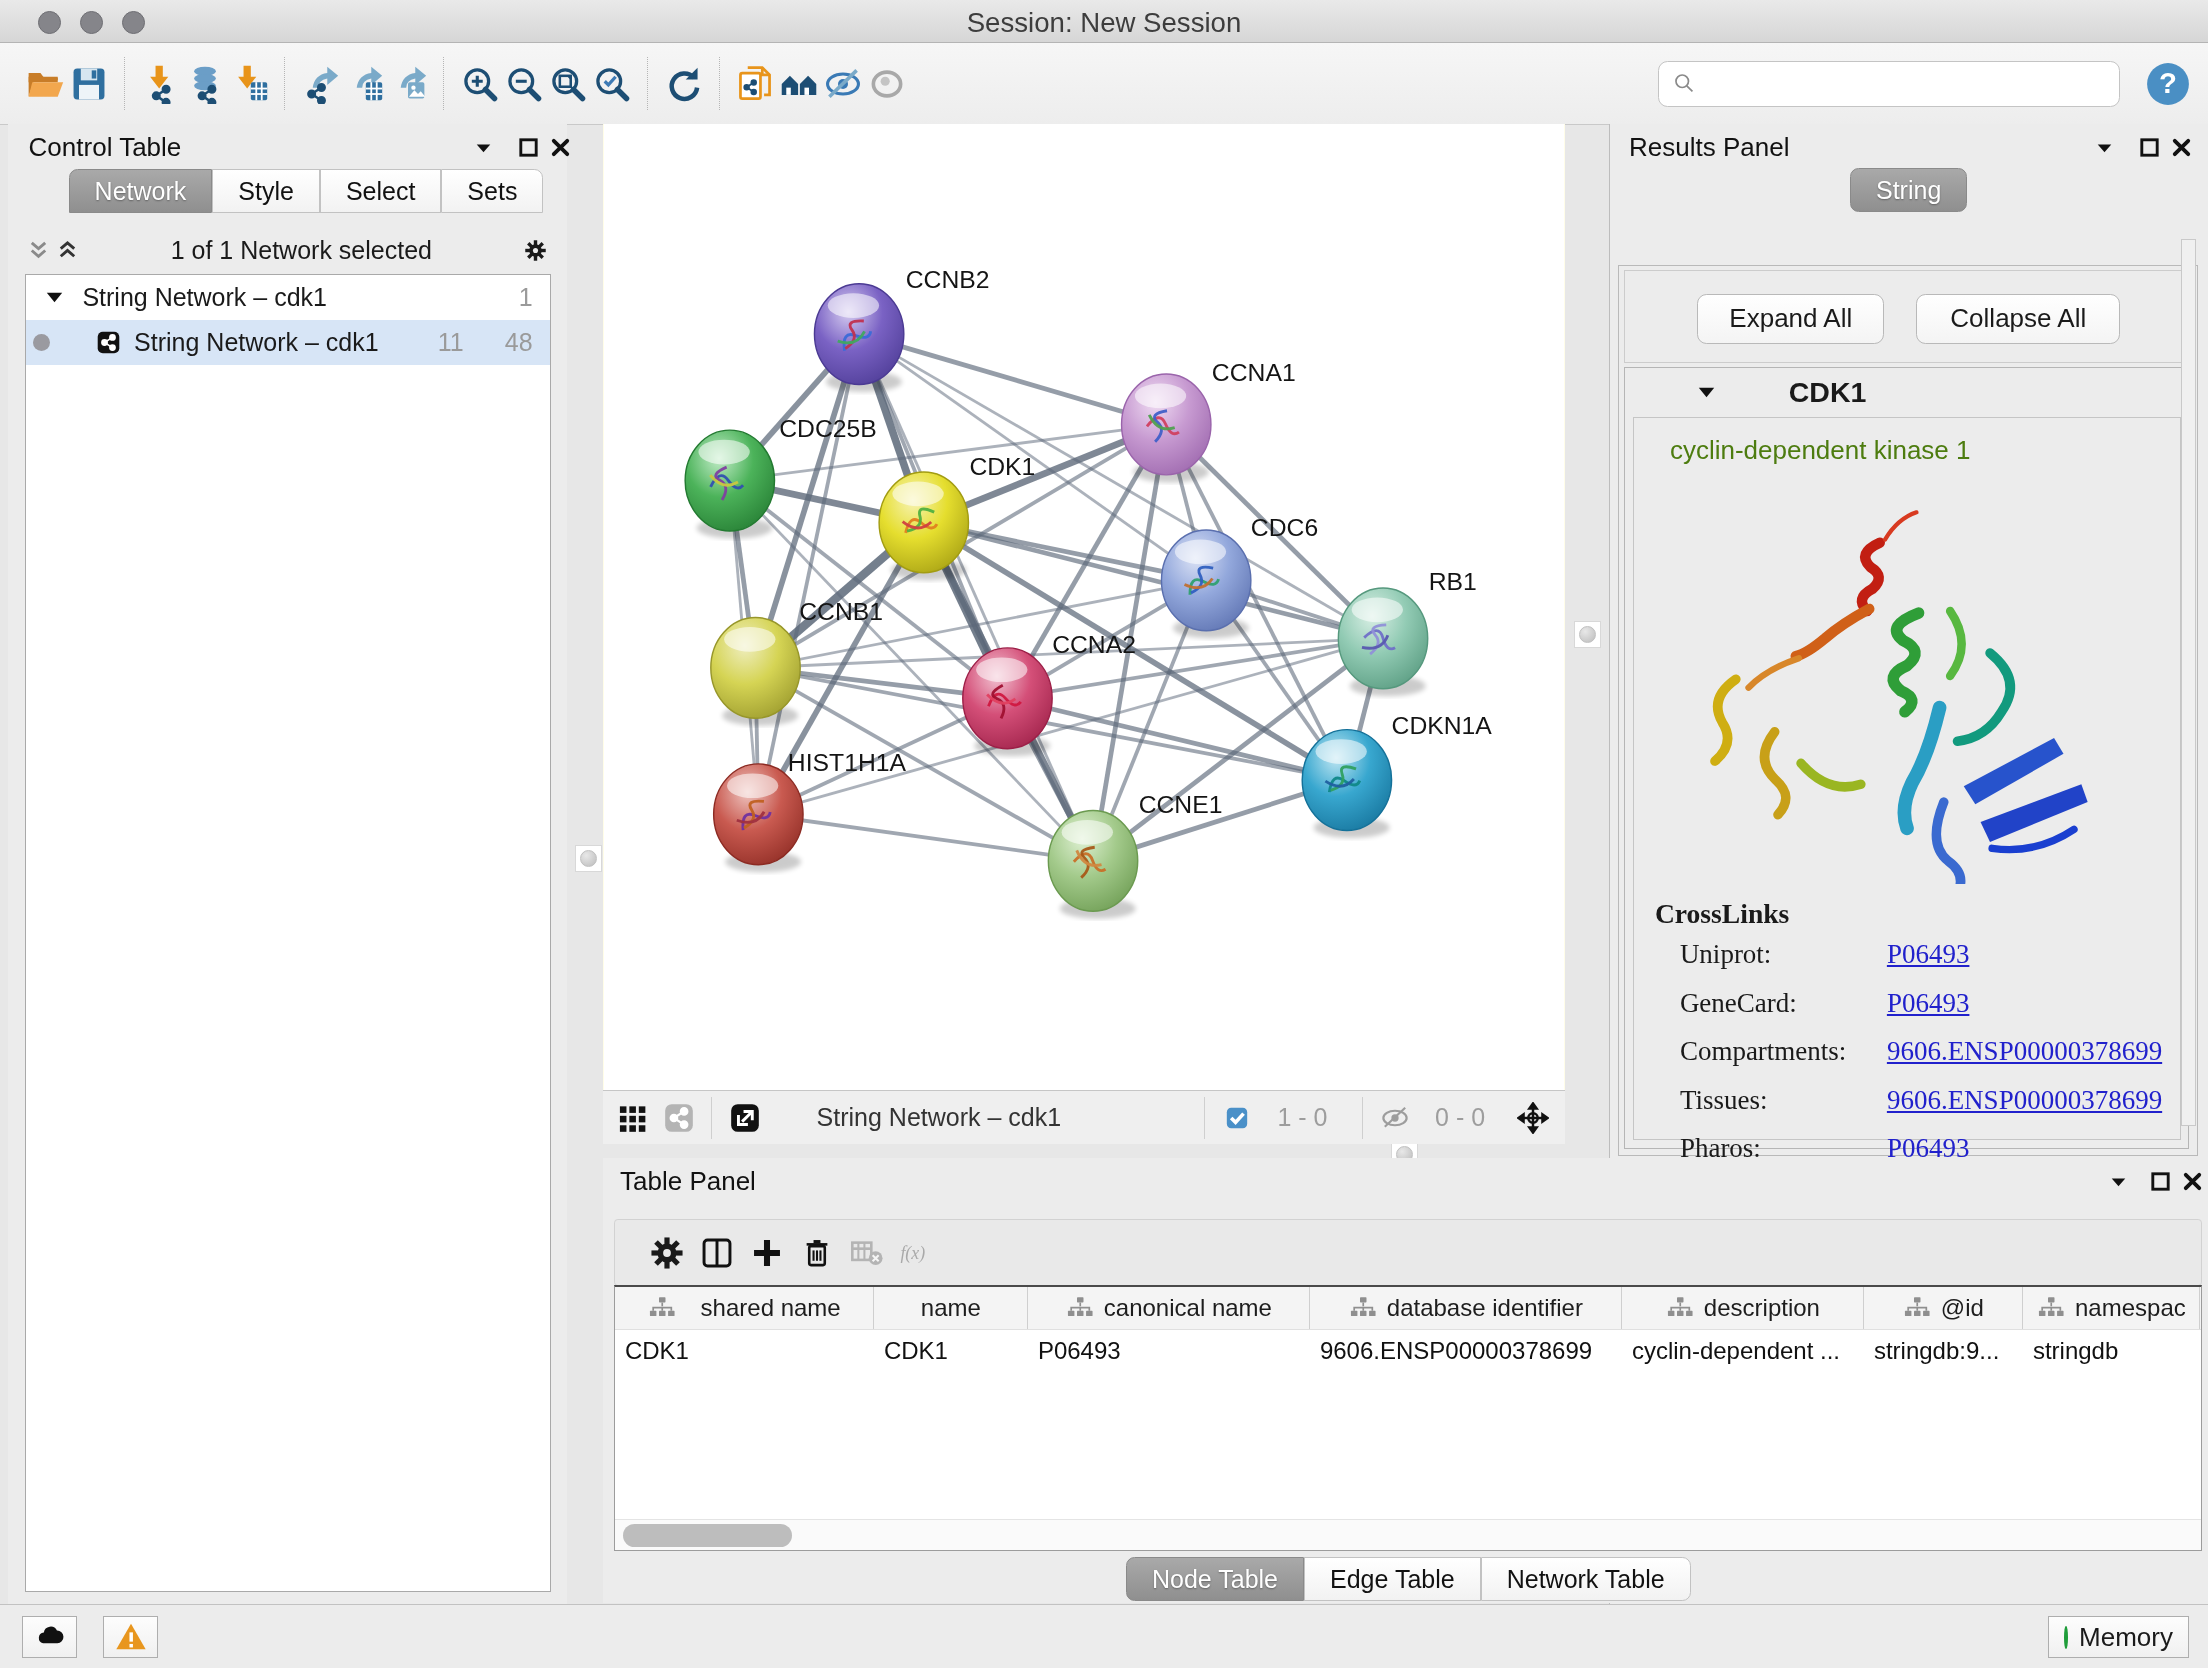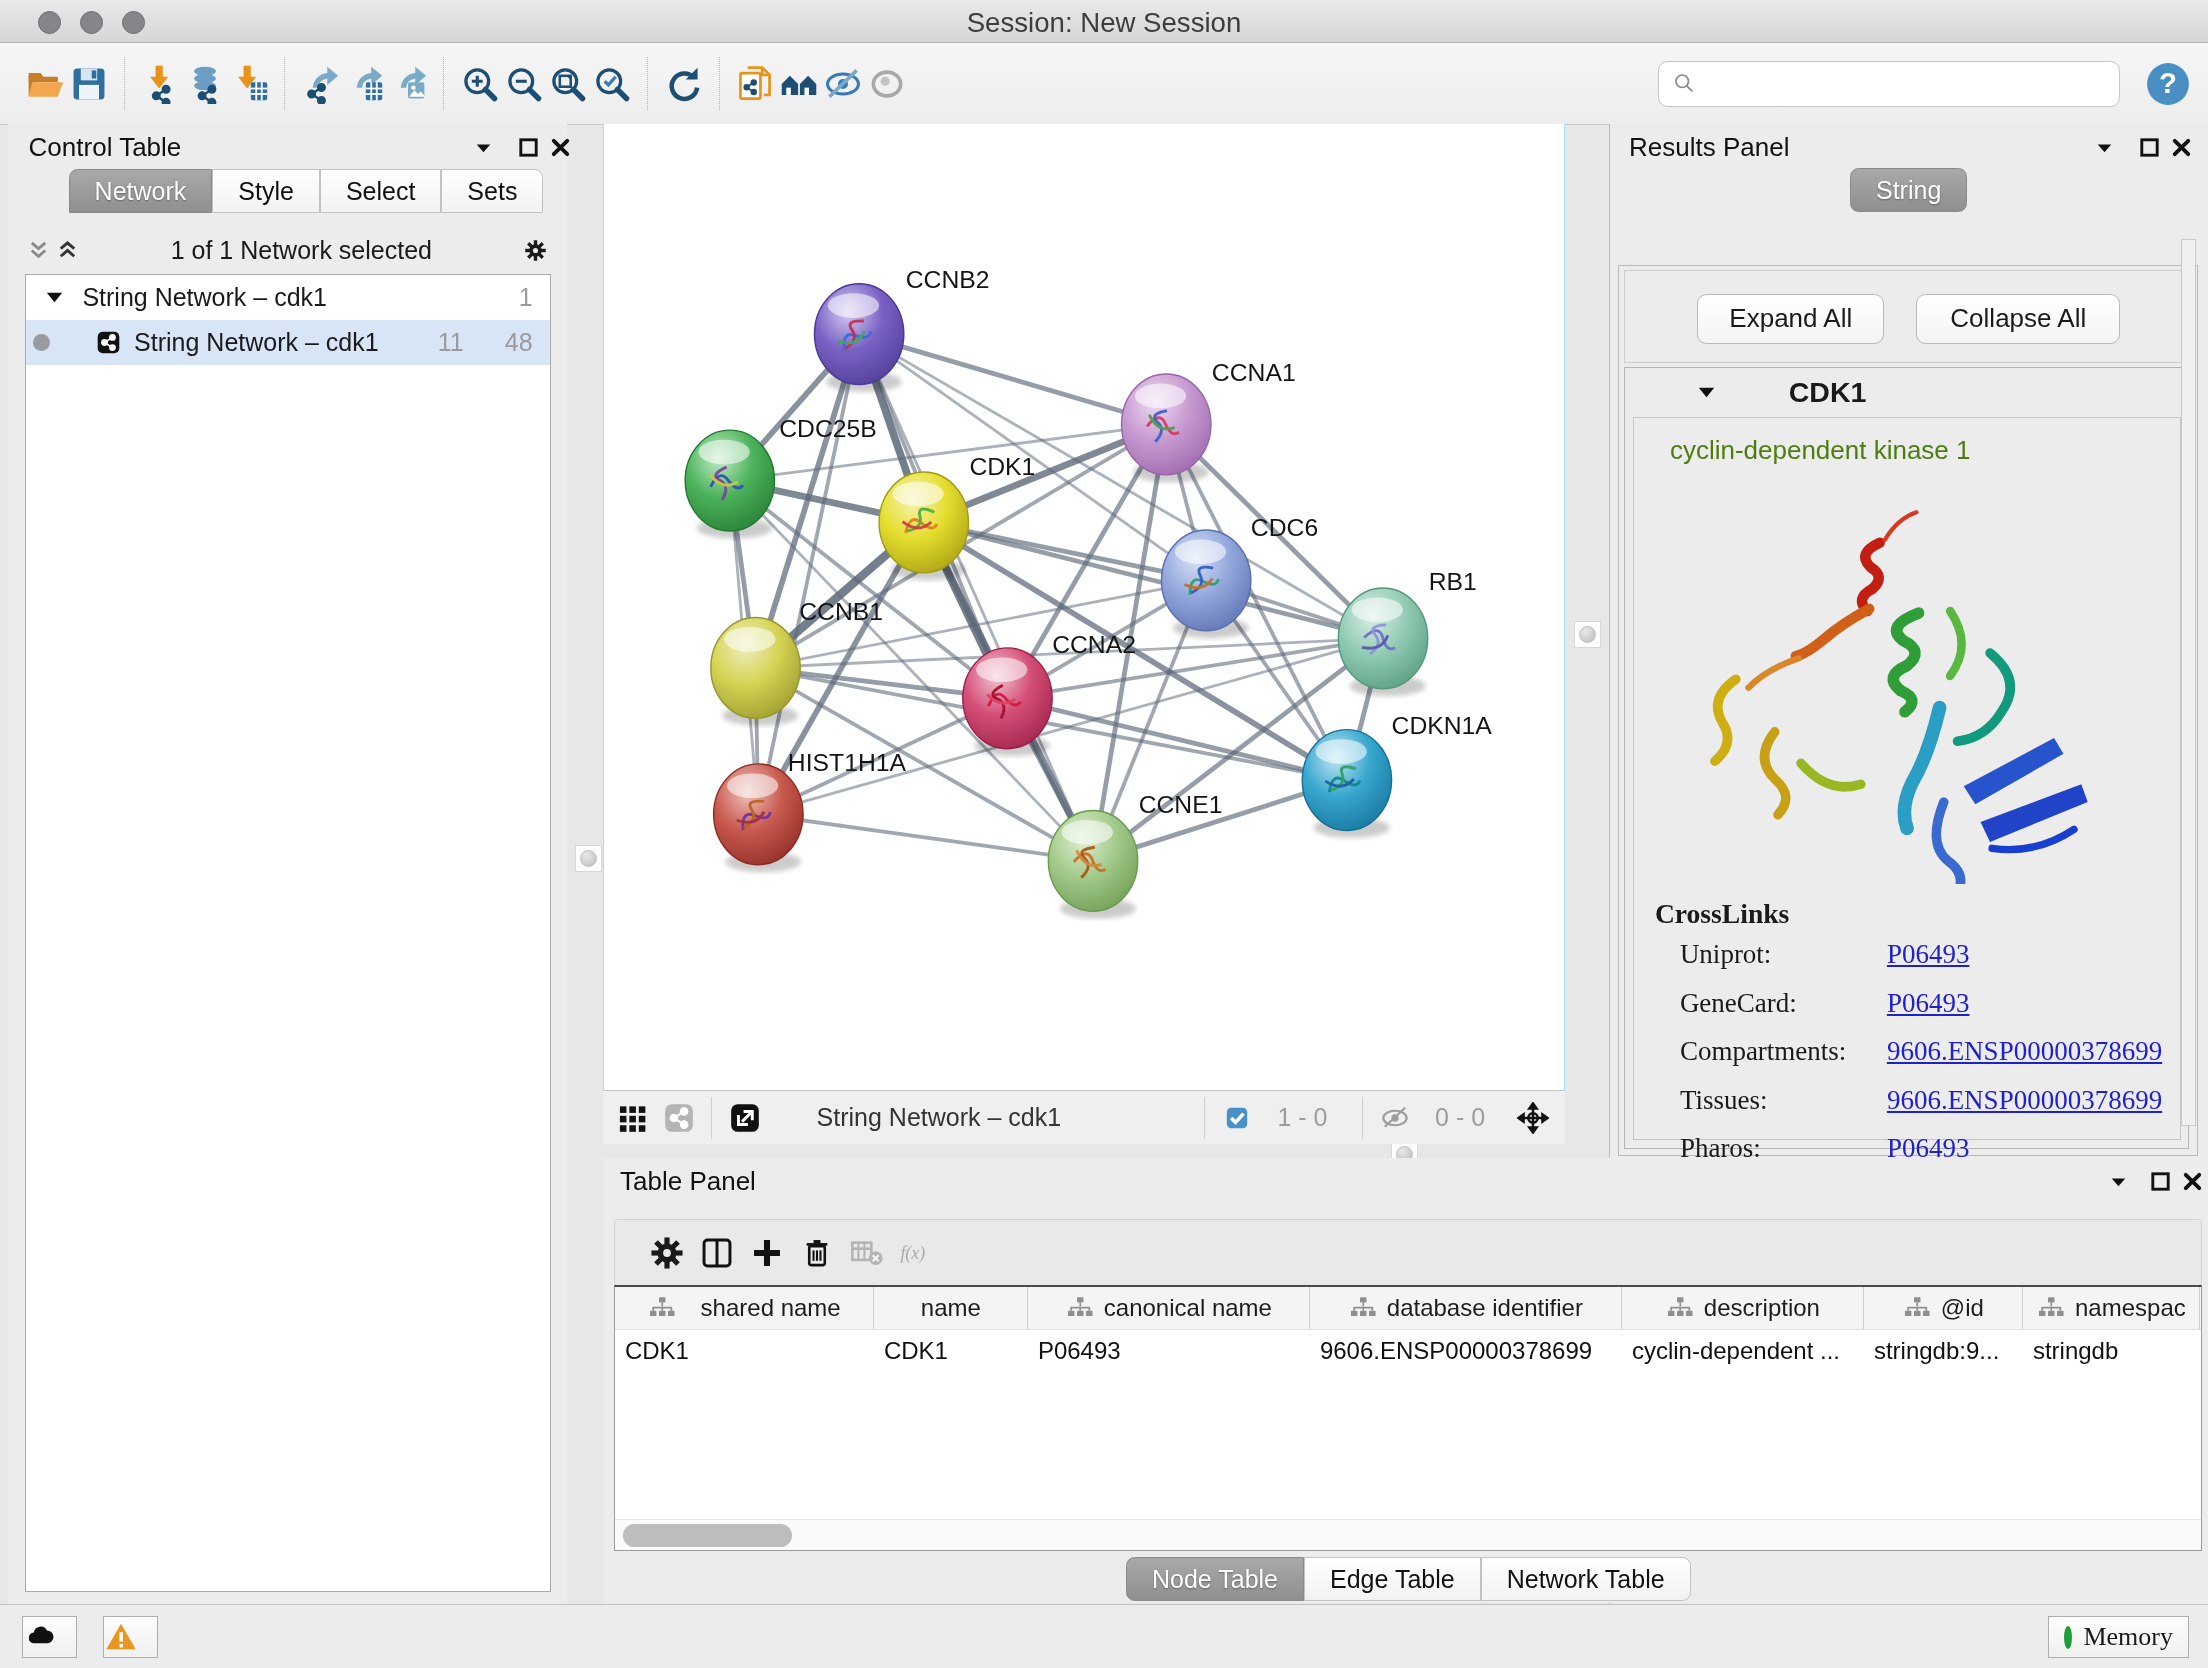--- a/index.html
+++ b/index.html
@@ -39,21 +39,21 @@
   #cp-tabs .tab:first-child{border-radius:8.6px 0 0 0;}
   #cp-tabs .tab:last-child{border-radius:0 8.6px 0 0;}
   #cp-toolrow{position:absolute;left:17px;top:107px;width:525px;height:38px;
     display:flex;align-items:center;}
   #cp-tree{position:absolute;left:17px;top:150px;width:526px;height:1318px;background:#fff;
     border:1.9px solid #a9a9a9;box-sizing:border-box;}
   .tree-row{position:relative;height:45px;display:flex;align-items:center;font-size:25px;}
   .tree-row.sel{background:#d7e5f6;}
   .tree-count{color:#9a9a9a;}
   
-  #network-view{position:absolute;left:603px;top:124px;width:962px;height:1020px;background:#0ea5e9;}
+  #network-view{position:absolute;left:603px;top:124px;width:962px;height:1020px;background:#fef9c3;}
   #net-canvas{position:absolute;left:0;top:0;width:962px;height:966px;}
   #net-status{position:absolute;left:0;top:966px;width:962px;height:53px;background:#efefef;
     border-top:1px solid #c6c6c6;display:flex;align-items:center;font-size:25px;color:#333;}
   #net-status .sico{width:38px;height:38px;display:flex;align-items:center;justify-content:center;flex:0 0 auto;}
   #net-status .sico svg{width:32px;height:32px;}
   .vsep{width:0;height:42px;border-left:1px solid #cfcfcf;margin:0 13.3px;}
   .gcount{color:#9d9d9d;margin:0 21px;}
   
   .grip{position:absolute;width:25px;height:25px;background:#fff;border:1px solid #d8d8d8;
     display:flex;align-items:center;justify-content:center;}
@@ -95,21 +95,21 @@
   #tp-hscroll{position:absolute;left:0;bottom:0;width:100%;height:30px;background:#fafafa;
     border-top:1px solid #e4e4e4;}
   #tp-hscroll i{position:absolute;left:7.6px;top:3.8px;width:169px;height:23px;border-radius:11.4px;background:#bdbdbd;display:block;}
   #tp-tabs{position:absolute;left:523px;top:399px;display:flex;}
   #tp-tabs .tab:first-child{border-radius:8.6px 0 0 8.6px;}
   #tp-tabs .tab:last-child{border-radius:0 8.6px 8.6px 0;}
   
   #statusbar{position:absolute;left:0;top:1604px;width:100%;height:65px;background:#ececec;
     border-top:1px solid #c2c2c2;}
   .sb-btn{position:absolute;top:11.4px;height:42px;background:linear-gradient(#fdfdfd,#f0f0f0);
-    border:1.9px solid #aeaeae;display:flex;align-items:center;box-sizing:border-box;font-family:Liberation Serif, serif;}
+    border:1.9px solid #aeaeae;display:flex;align-items:center;justify-content:center;box-sizing:border-box;}
   #memory-btn{font-size:26px;gap:11.4px;padding:0 15px;}
   #memory-btn i{width:23px;height:23px;border-radius:50%;background:#1f9d3a;display:block;}
 </style>
 </head>
 <body>
 
 <div id="app">
 
   <div class="titlebar">
     <span class="tl" style="left:38px"></span>

